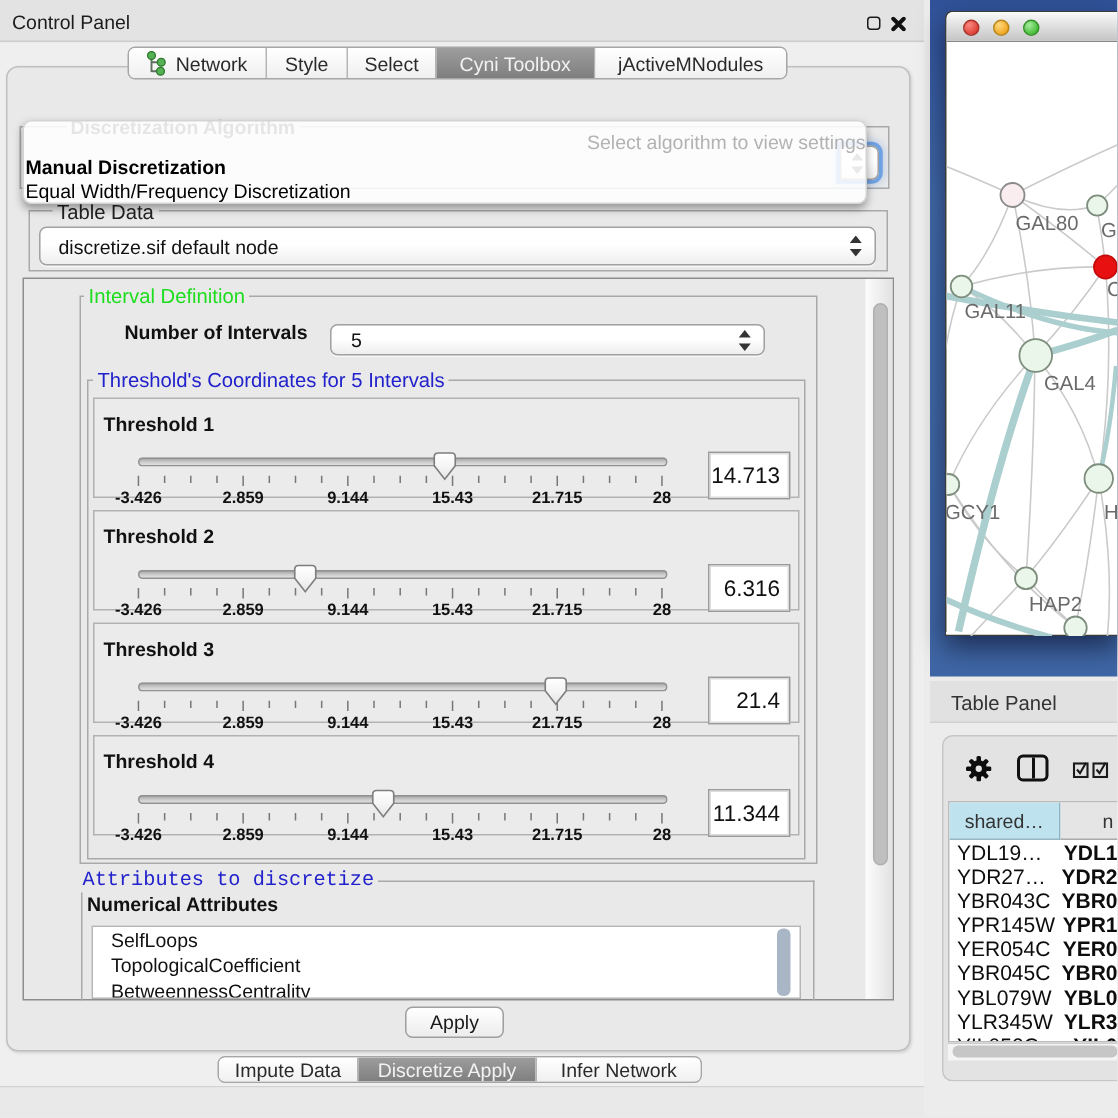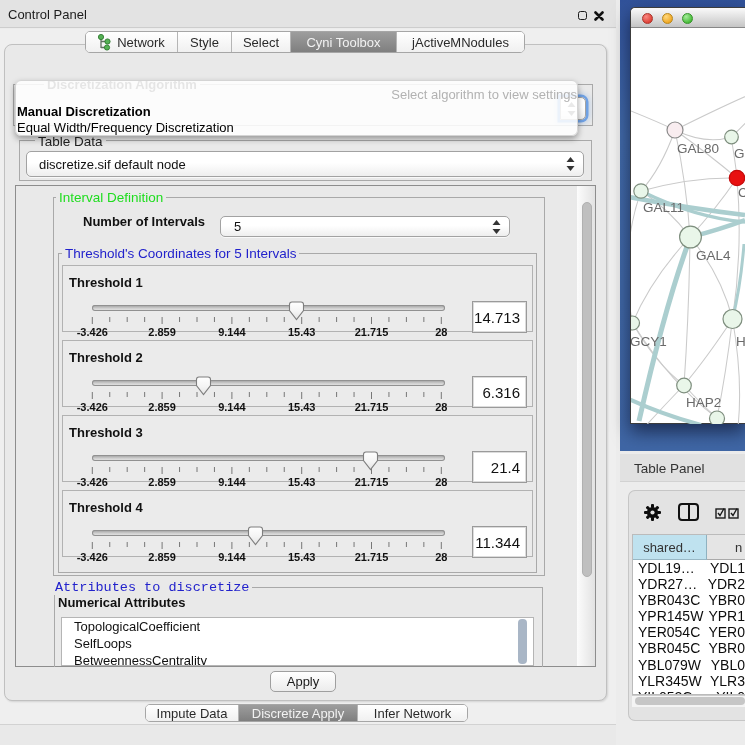--- a/index.html
+++ b/index.html
@@ -44,21 +44,21 @@
 #nettitle { left:0; top:0; width:114px; height:20px; background:linear-gradient(#fafafa,#c5c5c5); border-bottom:1px solid #878787; border-radius:5px 0 0 0; position:absolute; }
 .tl { position:absolute; top:5px; width:11px; height:11px; border-radius:50%; }
 #tpbar { left:620px; top:454px; width:125px; height:28px; background:#e1e1e1; border-bottom:1px solid #d2d2d2; }
 #tpanel { left:628px; top:490px; width:117px; height:231px; background:#e3e3e3; border:1px solid #c6c6c6; border-radius:7px 0 0 7px; border-right:none; }
 #tbl { left:632px; top:534px; width:113px; height:161px; background:#ffffff; border:1px solid #bbb; border-right:none; overflow:hidden; }
 .hrow { display:flex; height:25px; }
 .hc1 { width:74px; background:#bfe2ef; border-right:1px solid #8fb2c0; border-bottom:1px solid #98b7c4; font-size:13px; color:#333; text-align:center; line-height:25px; }
 .hc2 { flex:1; background:#e5e5e5; border-bottom:1px solid #aaa; font-size:13px; color:#333; line-height:25px; padding-left:28px; }
 .trow { display:flex; height:16.1px; font-size:14px; color:#0d0d0d; line-height:16.1px; }
 .c1 { width:79px; padding-left:5px; }
-.c2 { padding-left:5px; white-space:nowrap; }
+.c2 { padding-left:5px; white-space:nowrap;font-weight:bold; }
 </style>
 </head>
 <body>
 
 <div class="abs" id="cpbg"></div>
 <div class="abs" id="titlebar"></div>
 <div class="abs" id="titletext">Control Panel</div>
 <div class="abs" style="left:578px; top:11px; width:9px; height:9px; border:1.5px solid #1a1a1a; border-radius:2.5px;"></div>
 <svg class="abs" style="left:594px; top:11px;" width="10" height="10" viewBox="0 0 10 10">
     <path d="M1.5 1.5 L8.5 8.5 M8.5 1.5 L1.5 8.5" stroke="#111" stroke-width="2.6" stroke-linecap="round"></path>
@@ -291,22 +291,22 @@
         <path d="M4 1 L13 1 Q15.5 1 15.5 3.5 L15.5 9.5 L8.5 18.5 L1.5 9.5 L1.5 3.5 Q1.5 1 4 1 Z" fill="url(#g490)" stroke="#7e7e7e" stroke-width="1.1"></path>
       </svg>
       <div class="vbox">11.344</div>
     </div>
   </div>
 
 <div class="group" style="left:54px; top:587px; width:489px; height:80px; border-bottom:none;"></div>
 <div class="gtitle blue" style="left:52px; top:580px;font-family:Liberation Mono, monospace;">Attributes to discretize</div>
 <div class="abs" style="left:58px; top:595px; font-size:13px; font-weight:bold; color:#111;">Numerical Attributes</div>
 <div class="abs" id="attrlist">
+  <div>SelfLoops</div>
   <div>TopologicalCoefficient</div>
-  <div>SelfLoops</div>
   <div>BetweennessCentrality</div>
 </div>
 <div class="abs" style="left:518px; top:619px; width:9px; height:45px; background:#a9b6c6; border-radius:4px;"></div>
 
 <div class="abs" id="applybtn">Apply</div>
 
 <div class="abs seg" id="bottabs">
   <div class="tb" style="width:93px;">Impute Data</div>
   <div class="tb sel" style="width:119px;">Discretize Apply</div>
   <div class="tb" style="flex:1;">Infer Network</div>

